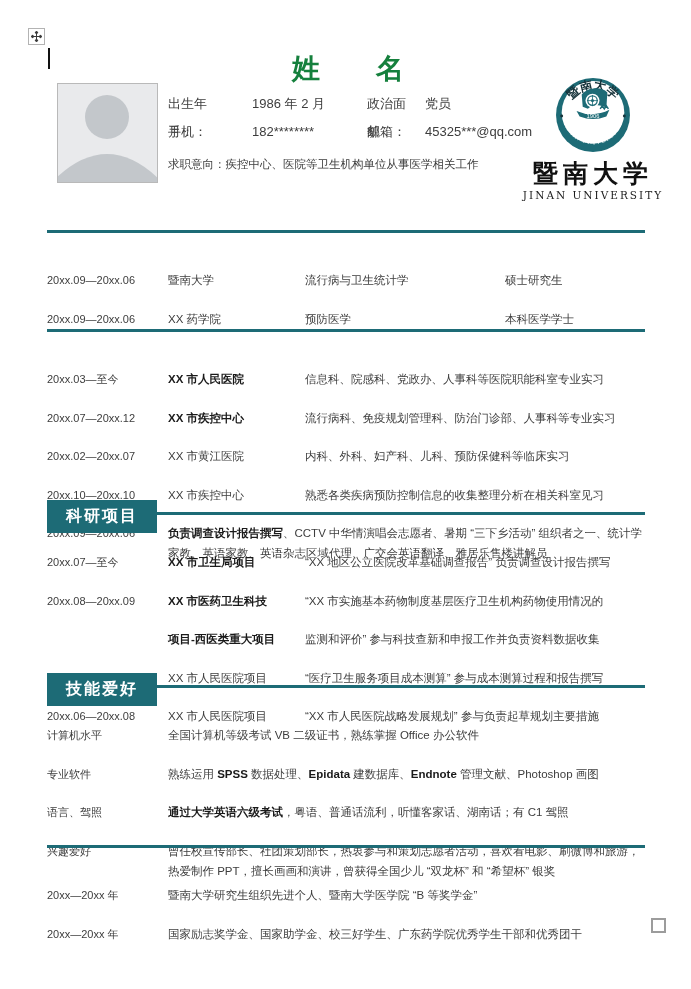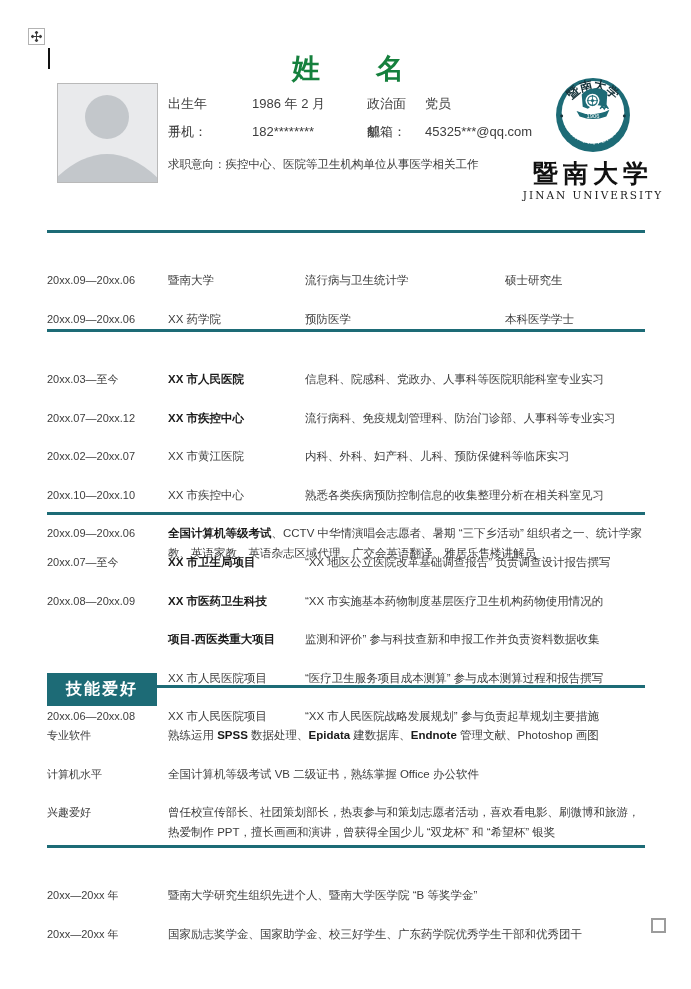--- a/index.html
+++ b/index.html
@@ -164,26 +164,27 @@
             <div class="c1"><span>XX 市黄江医院</span></div>
             <div class="cfill"><span>内科、外科、妇产科、儿科、预防保健科等临床实习</span></div>
           </div>
           <div class="row">
             <div class="c0"><span>20xx.10—20xx.10</span></div>
             <div class="c1"><span>XX 市疾控中心</span></div>
             <div class="cfill"><span>熟悉各类疾病预防控制信息的收集整理分析在相关科室见习</span></div>
           </div>
           <div class="row">
             <div class="c0"><span>20xx.09—20xx.06</span></div>
-            <div class="cfill"><span class="b">全国计算机等级考试</span><span>、CCTV 中华情演唱会志愿者、暑期 “三下乡活动” 组织者之一、统计学家教、英语家教、英语杂志区域代理、广交会英语翻译、雅居乐售楼讲解员</span></div>
+            <div class="cfill"><span class="b">负责调查设计报告撰写</span><span>、CCTV 中华情演唱会志愿者、暑期 “三下乡活动” 组织者之一、统计学家教、英语家教、英语杂志区域代理、广交会英语翻译、雅居乐售楼讲解员</span></div>
           </div>
         </div>
       </div>
       <div class="section sec-research">
         <div class="sec-head">
+          <div class="badge">科研项目</div>
           <div class="rule"></div>
         </div>
         <div class="rows">
           <div class="row">
             <div class="c0"><span>20xx.07—至今</span></div>
             <div class="c1"><span class="b">XX 市卫生局项目</span></div>
             <div class="cfill"><span>“XX 地区公立医院改革基础调查报告” 负责调查设计报告撰写</span></div>
           </div>
           <div class="row">
             <div class="c0"><span>20xx.08—20xx.09</span></div>
@@ -207,26 +208,30 @@
           </div>
         </div>
       </div>
       <div class="section sec-skills">
         <div class="sec-head">
           <div class="badge">技能爱好</div>
           <div class="rule"></div>
         </div>
         <div class="rows">
           <div class="row">
+            <div class="c0"><span>计算机水平</span></div>
+            <div class="cfill"><span>全国计算机等级考试 VB 二级证书，熟练掌握 Office 办公软件</span></div>
+          </div>
+          <div class="row">
             <div class="c0"><span>专业软件</span></div>
             <div class="cfill"><span>熟练运用 </span><span class="b">SPSS</span><span> 数据处理、</span><span class="b">Epidata</span><span> 建数据库、</span><span class="b">Endnote</span><span> 管理文献、Photoshop 画图</span></div>
           </div>
           <div class="row">
-            <div class="c0"><span>计算机水平</span></div>
-            <div class="cfill"><span>全国计算机等级考试 VB 二级证书，熟练掌握 Office 办公软件</span></div>
+            <div class="c0"><span>语言、驾照</span></div>
+            <div class="cfill"><span class="b">通过大学英语六级考试</span><span>，粤语、普通话流利，听懂客家话、湖南话；有 C1 驾照</span></div>
           </div>
           <div class="row">
             <div class="c0"><span>兴趣爱好</span></div>
             <div class="cfill"><span>曾任校宣传部长、社团策划部长，热衷参与和策划志愿者活动，喜欢看电影、刷微博和旅游，热爱制作 PPT，擅长画画和演讲，曾获得全国少儿 “双龙杯” 和 “希望杯” 银奖</span></div>
           </div>
         </div>
       </div>
       <div class="section sec-awards">
         <div class="sec-head">
           <div class="rule"></div>

